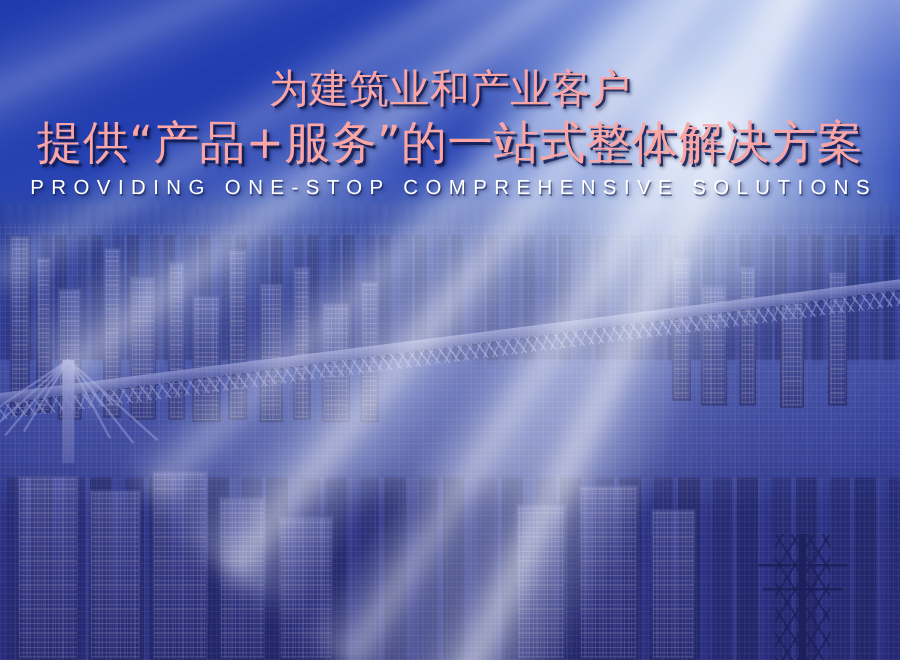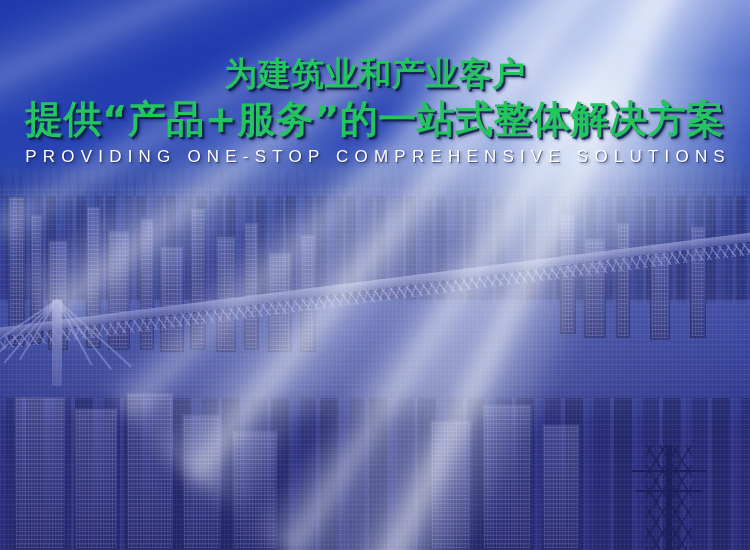--- a/index.html
+++ b/index.html
@@ -287,22 +287,22 @@
   
   .text-block {
     position: absolute;
     left: 0; top: 0;
     width: 750px;
     text-align: center;
     z-index: 40;
   }
   .headline {
     font-family: "DejaVu Sans", "Liberation Sans", sans-serif;
-    font-weight: bold;
-    color: #22c55e;
+    font-weight: normal;
+    color: #fca5a5;
     letter-spacing: 0.5px;
     line-height: 1;
     white-space: nowrap;
     text-shadow:
       2px 2px 0 rgba(19,28,82,0.85),
       3px 3px 3px rgba(14,22,68,0.55);
   }
   .headline-1 {
     position: absolute;
     top: 57px;

